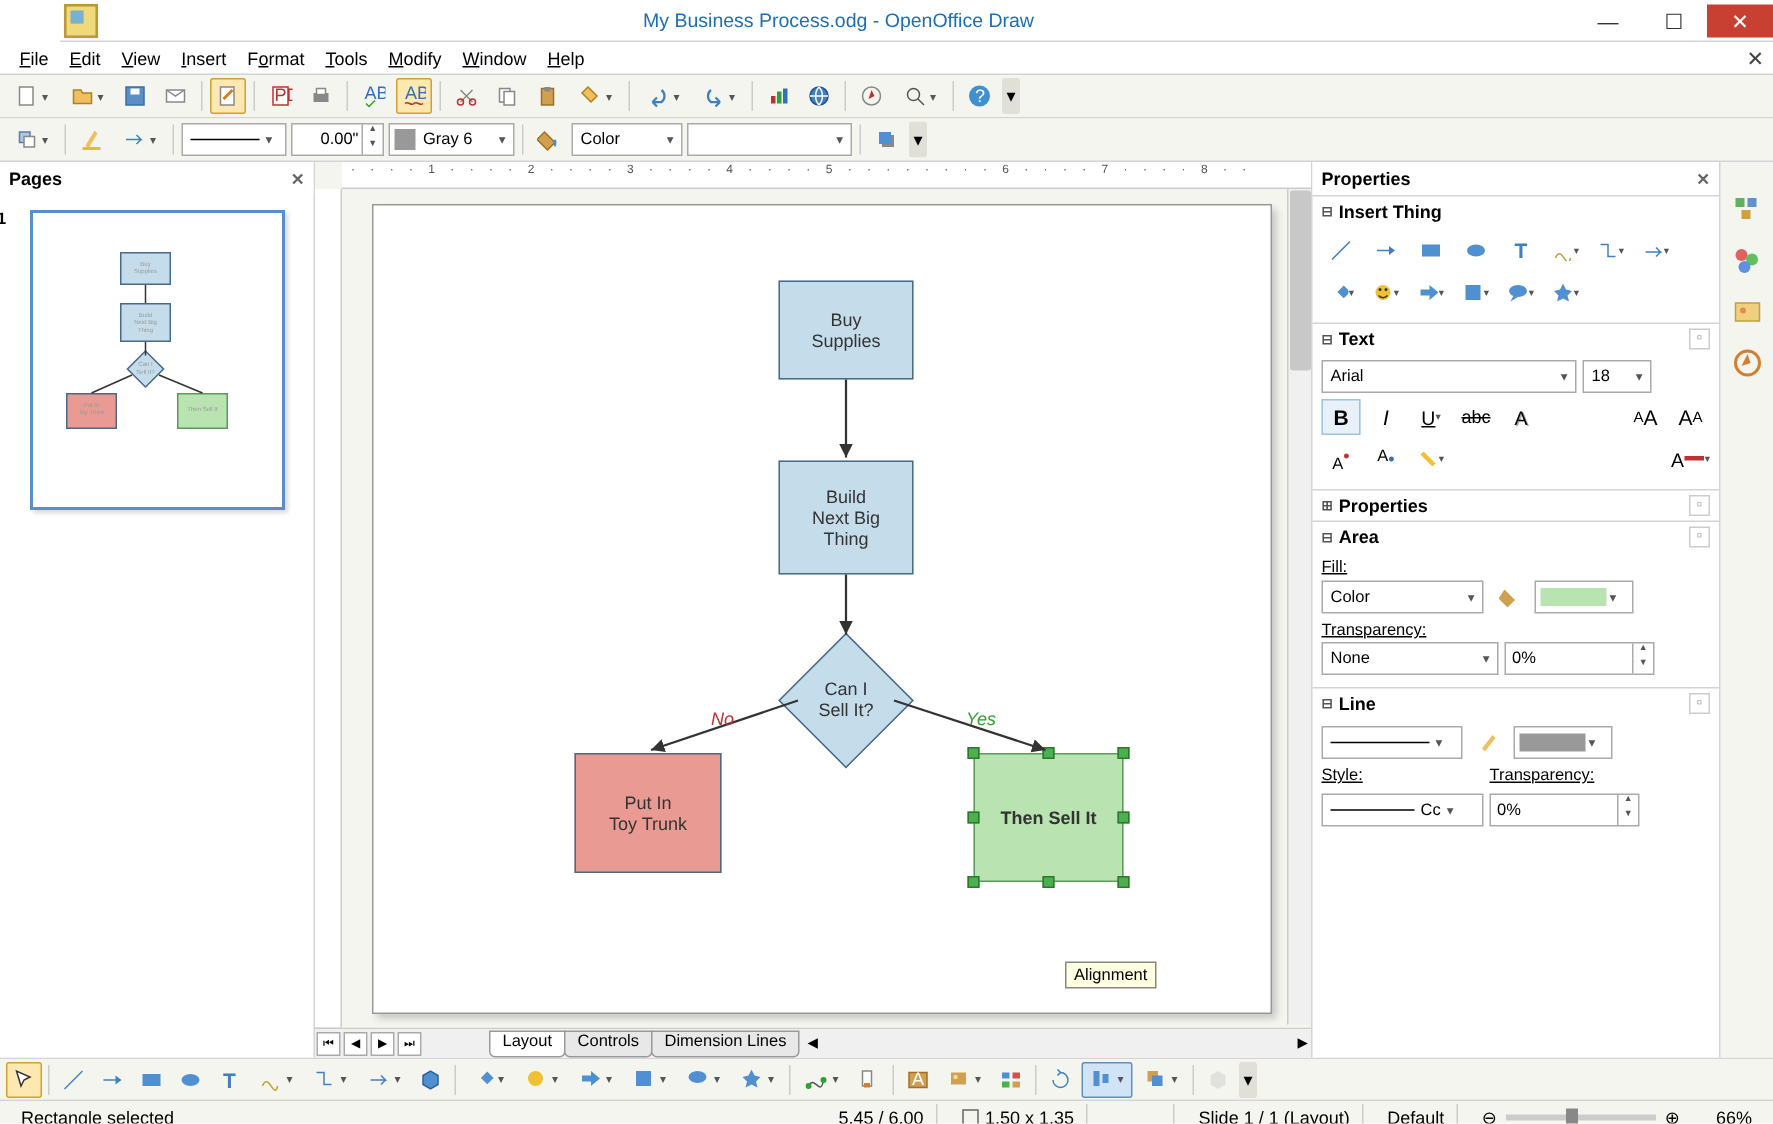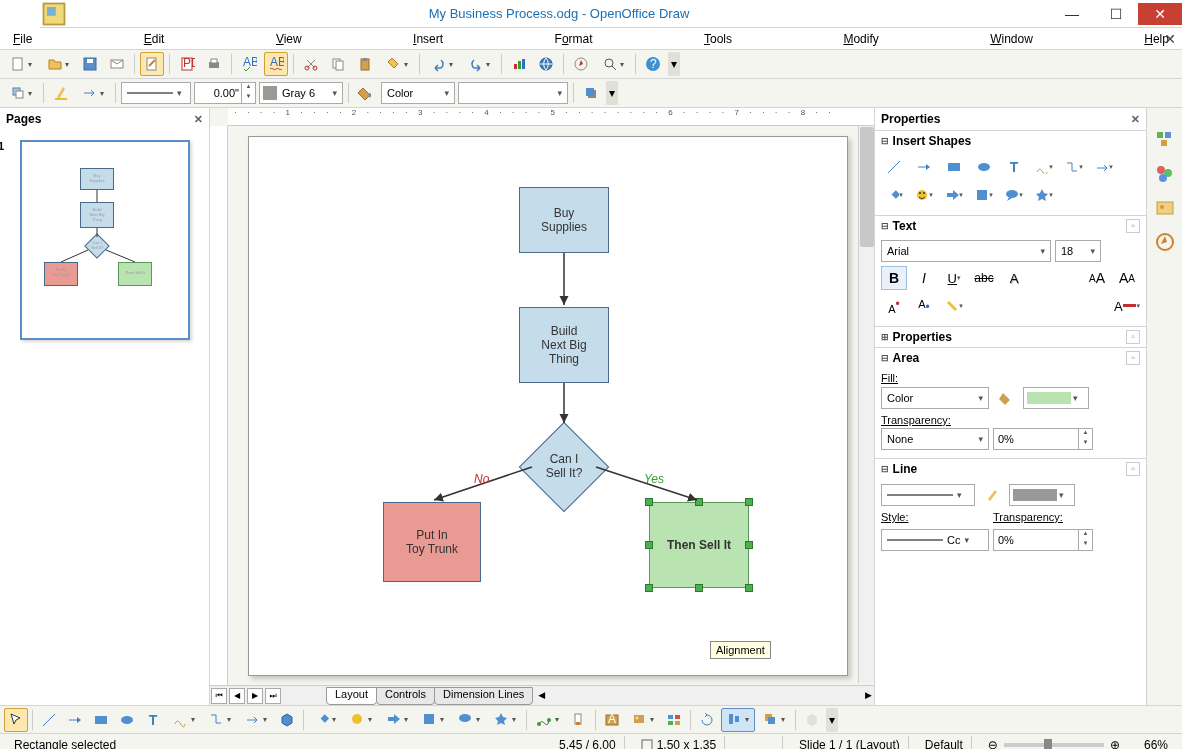--- a/index.html
+++ b/index.html
@@ -3,21 +3,21 @@
 <meta charset="utf-8">
 <style>
 * { box-sizing: border-box; margin: 0; padding: 0; font-family: "Segoe UI", Tahoma, sans-serif; font-size: 12px; }
 body { background: #fff; overflow: hidden; width: 1182px; height: 749px; }
 .titlebar { height: 28px; background: #fff; display: flex; align-items: center; border-bottom: 1px solid #d4d4d4; margin-left: 40px; }
 .titlebar .app-icon { width: 28px; height: 28px; display: flex; align-items: center; justify-content: center; }
 .titlebar .title { flex: 1; text-align: center; color: #1a6fb5; font-size: 13px; }
 .titlebar .winbtns { display: flex; }
 .titlebar .winbtn { width: 44px; height: 22px; display: flex; align-items: center; justify-content: center; font-size: 14px; color: #333; }
 .titlebar .winbtn.close { background: #c84031; color: #fff; }
-.menubar { height: 22px; background: #fff; display: flex; align-items: center; padding: 0 6px; border-bottom: 1px solid #d4d4d4; position: relative; justify-content: space-between; }
+.menubar { height: 22px; background: #fff; display: flex; align-items: center; padding: 0 6px; border-bottom: 1px solid #d4d4d4; position: relative; }
 .menubar .menu-item { padding: 2px 7px; cursor: default; }
 .menubar .doc-close { position: absolute; right: 6px; font-size: 14px; color: #444; }
 .menu-underline { text-decoration: underline; }
 .toolbar { background: #f5f5f0; border-bottom: 1px solid #d4d4d4; padding: 2px 4px; display: flex; align-items: center; gap: 3px; flex-wrap: nowrap; }
 .tbtn { width: 24px; height: 24px; display: flex; align-items: center; justify-content: center; border: 1px solid transparent; border-radius: 2px; cursor: pointer; }
 .tbtn svg { width: 16px; height: 16px; }
 .tbtn.drop { width: 34px; }
 .tbtn.drop::after { content: "▾"; font-size: 8px; color: #555; margin-left: 2px; }
 .sep { width: 1px; height: 20px; background: #ccc; margin: 0 2px; }
 .combo { height: 22px; border: 1px solid #aaa; background: #fff; display: flex; align-items: center; padding: 0 3px; }
@@ -400,21 +400,21 @@
   </div>
 
   <div class="props-panel">
     <div class="panel-title">
         <span>Properties</span>
         <span class="pclose">✕</span>
       </div>
     <div class="prop-section">
       <div class="prop-head">
           <span class="pexp">⊟</span>
-          <span>Insert Shapes</span>
+          <span>Insert Thing</span>
         </div>
       <div class="prop-body">
         <div class="prop-row">
           <div class="shape-btn">
               <svg width="16" height="16">
                 <line x1="2" y1="14" x2="14" y2="2" stroke="#4080c0"></line>
               </svg>
             </div>
           <div class="shape-btn">
               <svg width="16" height="16">
@@ -577,21 +577,21 @@
                 <path d="M4 2l7 7-5 5-6-6z" fill="#d0a050"></path>
               </svg>
             </div>
           <div class="combo" style="width:66px">
               <span style="width:44px;height:12px;background:#b9e3b0;display:inline-block"></span>
               <span class="combo-arrow">▾</span>
             </div>
         </div>
         <div class="prop-lbl">Transparency:</div>
         <div class="prop-row">
-          <div class="combo" style="width:108px">
+          <div class="combo" style="width:118px">
               <span class="combo-text">None</span>
               <span class="combo-arrow">▾</span>
             </div>
           <div class="spinner" style="width:100px">
               <span class="spin-text" style="text-align:left;padding-left:4px">0%</span>
               <div class="spin-btns">
                 <div>▲</div>
                 <div>▼</div>
               </div>
             </div>

